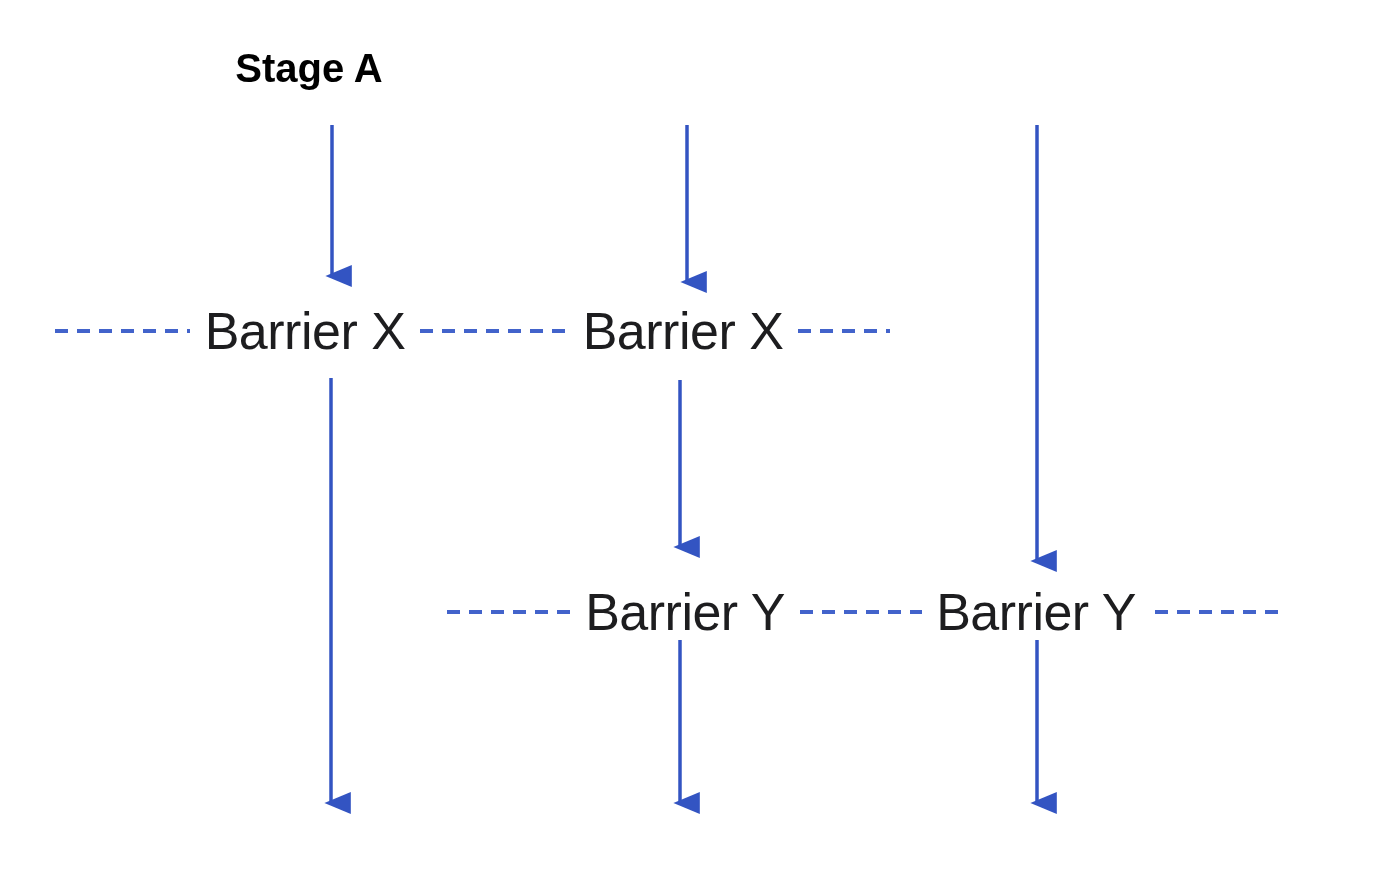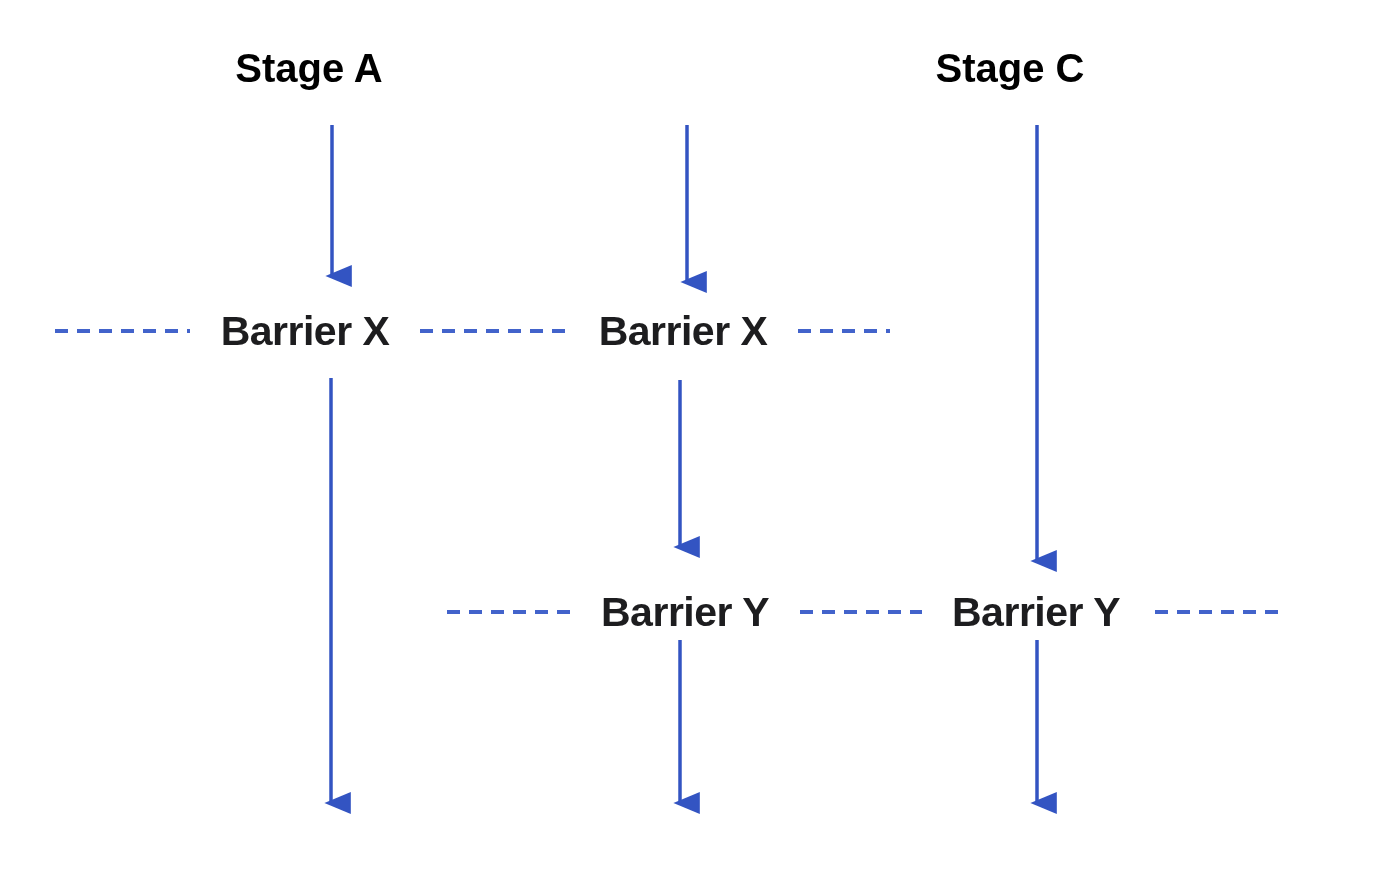--- a/index.html
+++ b/index.html
@@ -37,22 +37,22 @@
     transform: translateX(-50%);
     font-weight: bold;
     font-size: 40px;
     line-height: 1.1;
     color: var(--stage-text);
     white-space: nowrap;
   }
   .barrier-label {
     position: absolute;
     transform: translate(-50%, -50%);
-    font-weight: bold;
-    font-size: 41px;
+    font-weight: normal;
+    font-size: 52px;
     letter-spacing: -0.5px;
     color: var(--barrier-text);
     white-space: nowrap;
   }
 </style>
 </head>
 <body>
 
 <div class="canvas">
 
@@ -76,20 +76,19 @@
     <line class="dashline" x1="55" y1="331" x2="190" y2="331"></line>
     <line class="dashline" x1="420" y1="331" x2="572" y2="331"></line>
     <line class="dashline" x1="798" y1="331" x2="890" y2="331"></line>
 
     <line class="dashline" x1="447" y1="612" x2="575" y2="612"></line>
     <line class="dashline" x1="800" y1="612" x2="922" y2="612"></line>
     <line class="dashline" x1="1155" y1="612" x2="1282" y2="612"></line>
   </svg>
 
   <div class="stage-label" style="left:309px; top:46px;">Stage A</div>
-  <div class="stage-label" style="left:1010px; top:46px;">Stage C</div>
 
   <div class="barrier-label" style="left:305px; top:331px;">Barrier X</div>
   <div class="barrier-label" style="left:683px; top:331px;">Barrier X</div>
   <div class="barrier-label" style="left:685px; top:612px;">Barrier Y</div>
   <div class="barrier-label" style="left:1036px; top:612px;">Barrier Y</div>
 
 </div>
 
 </body></html>

